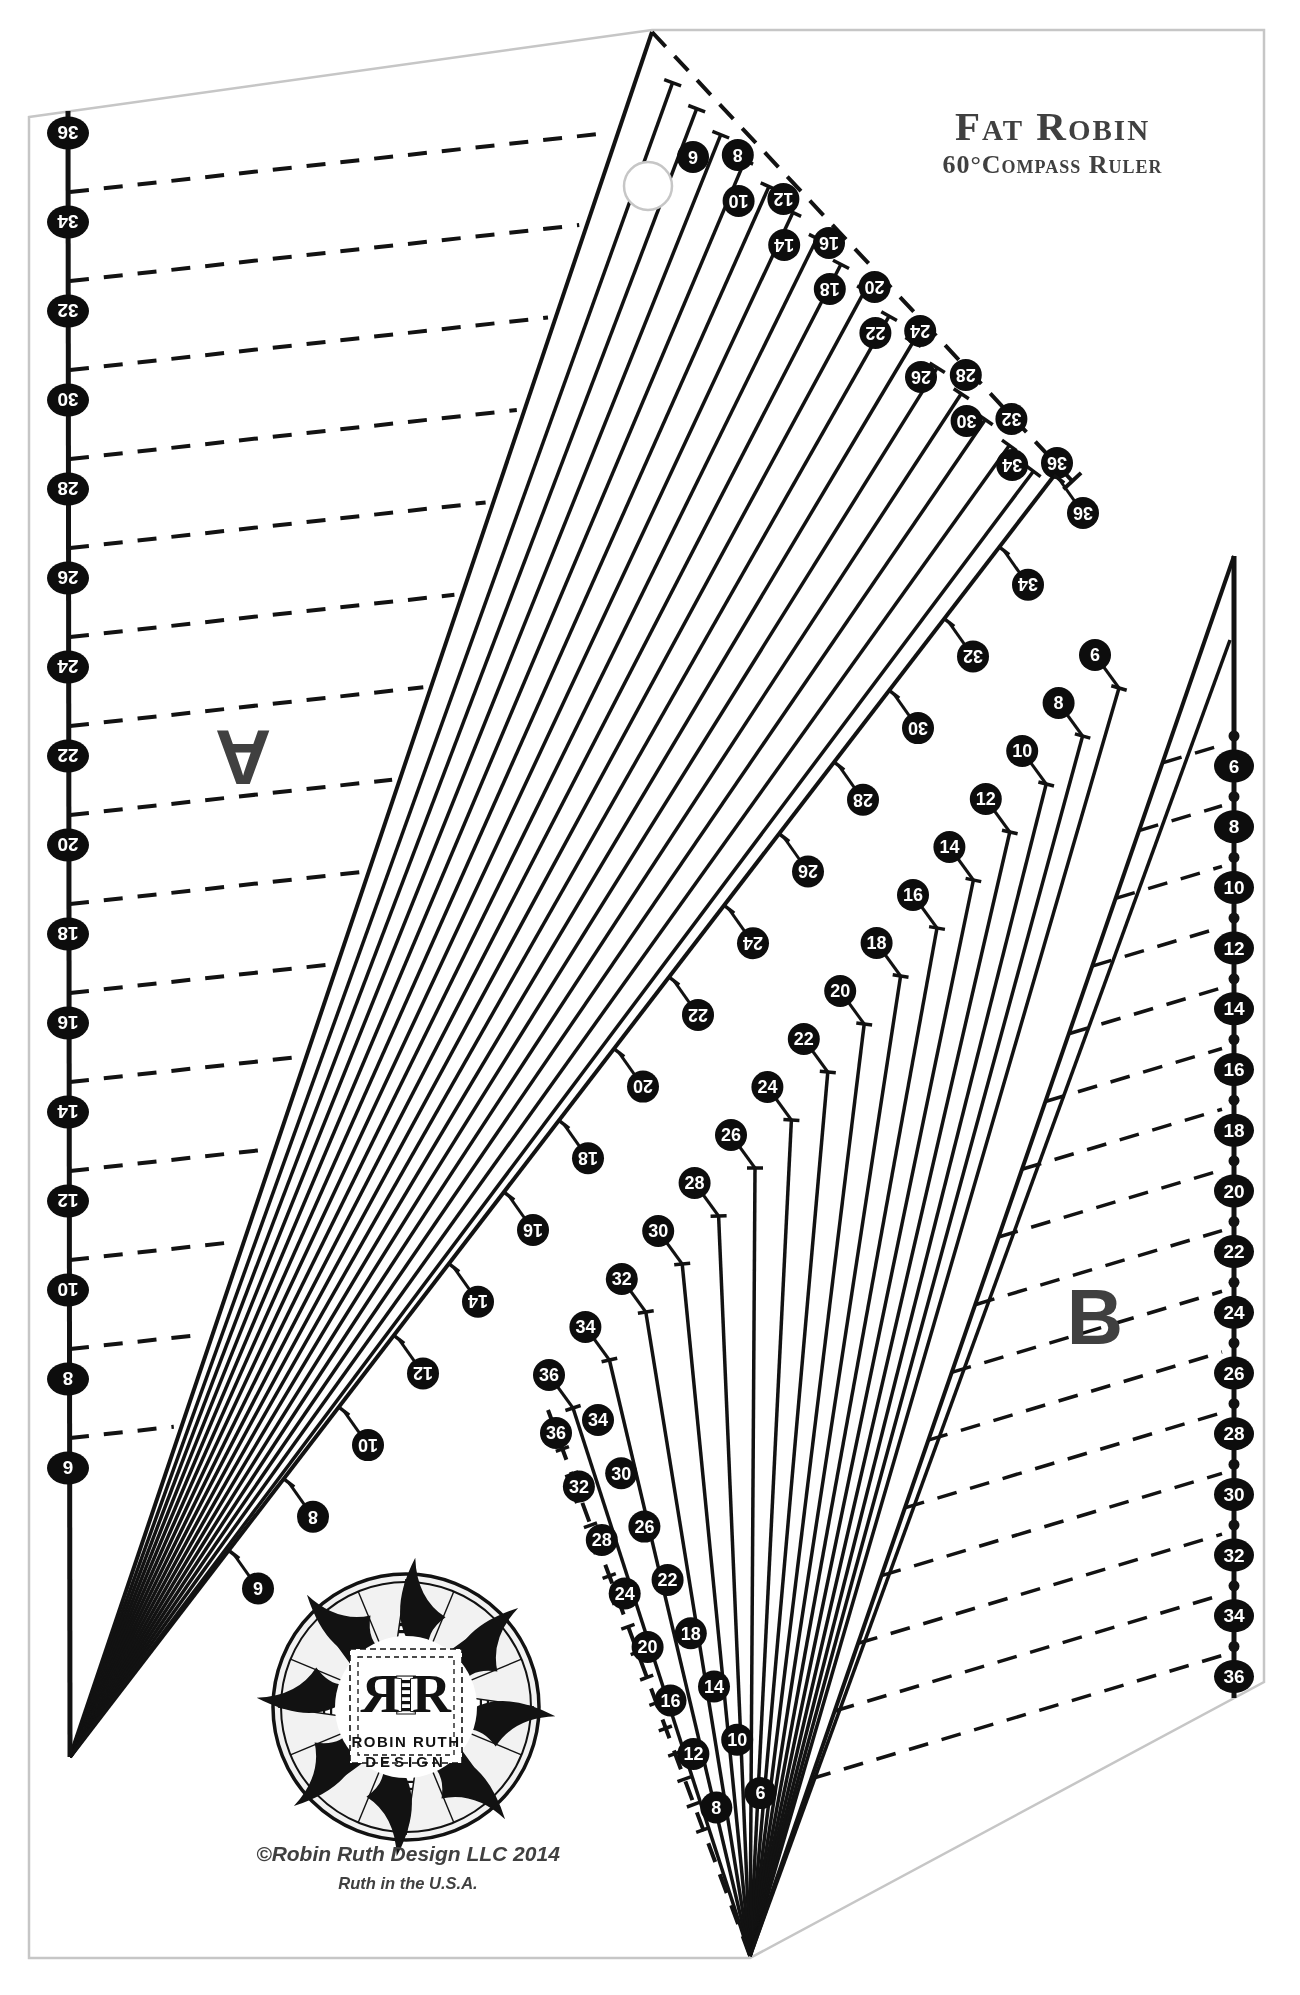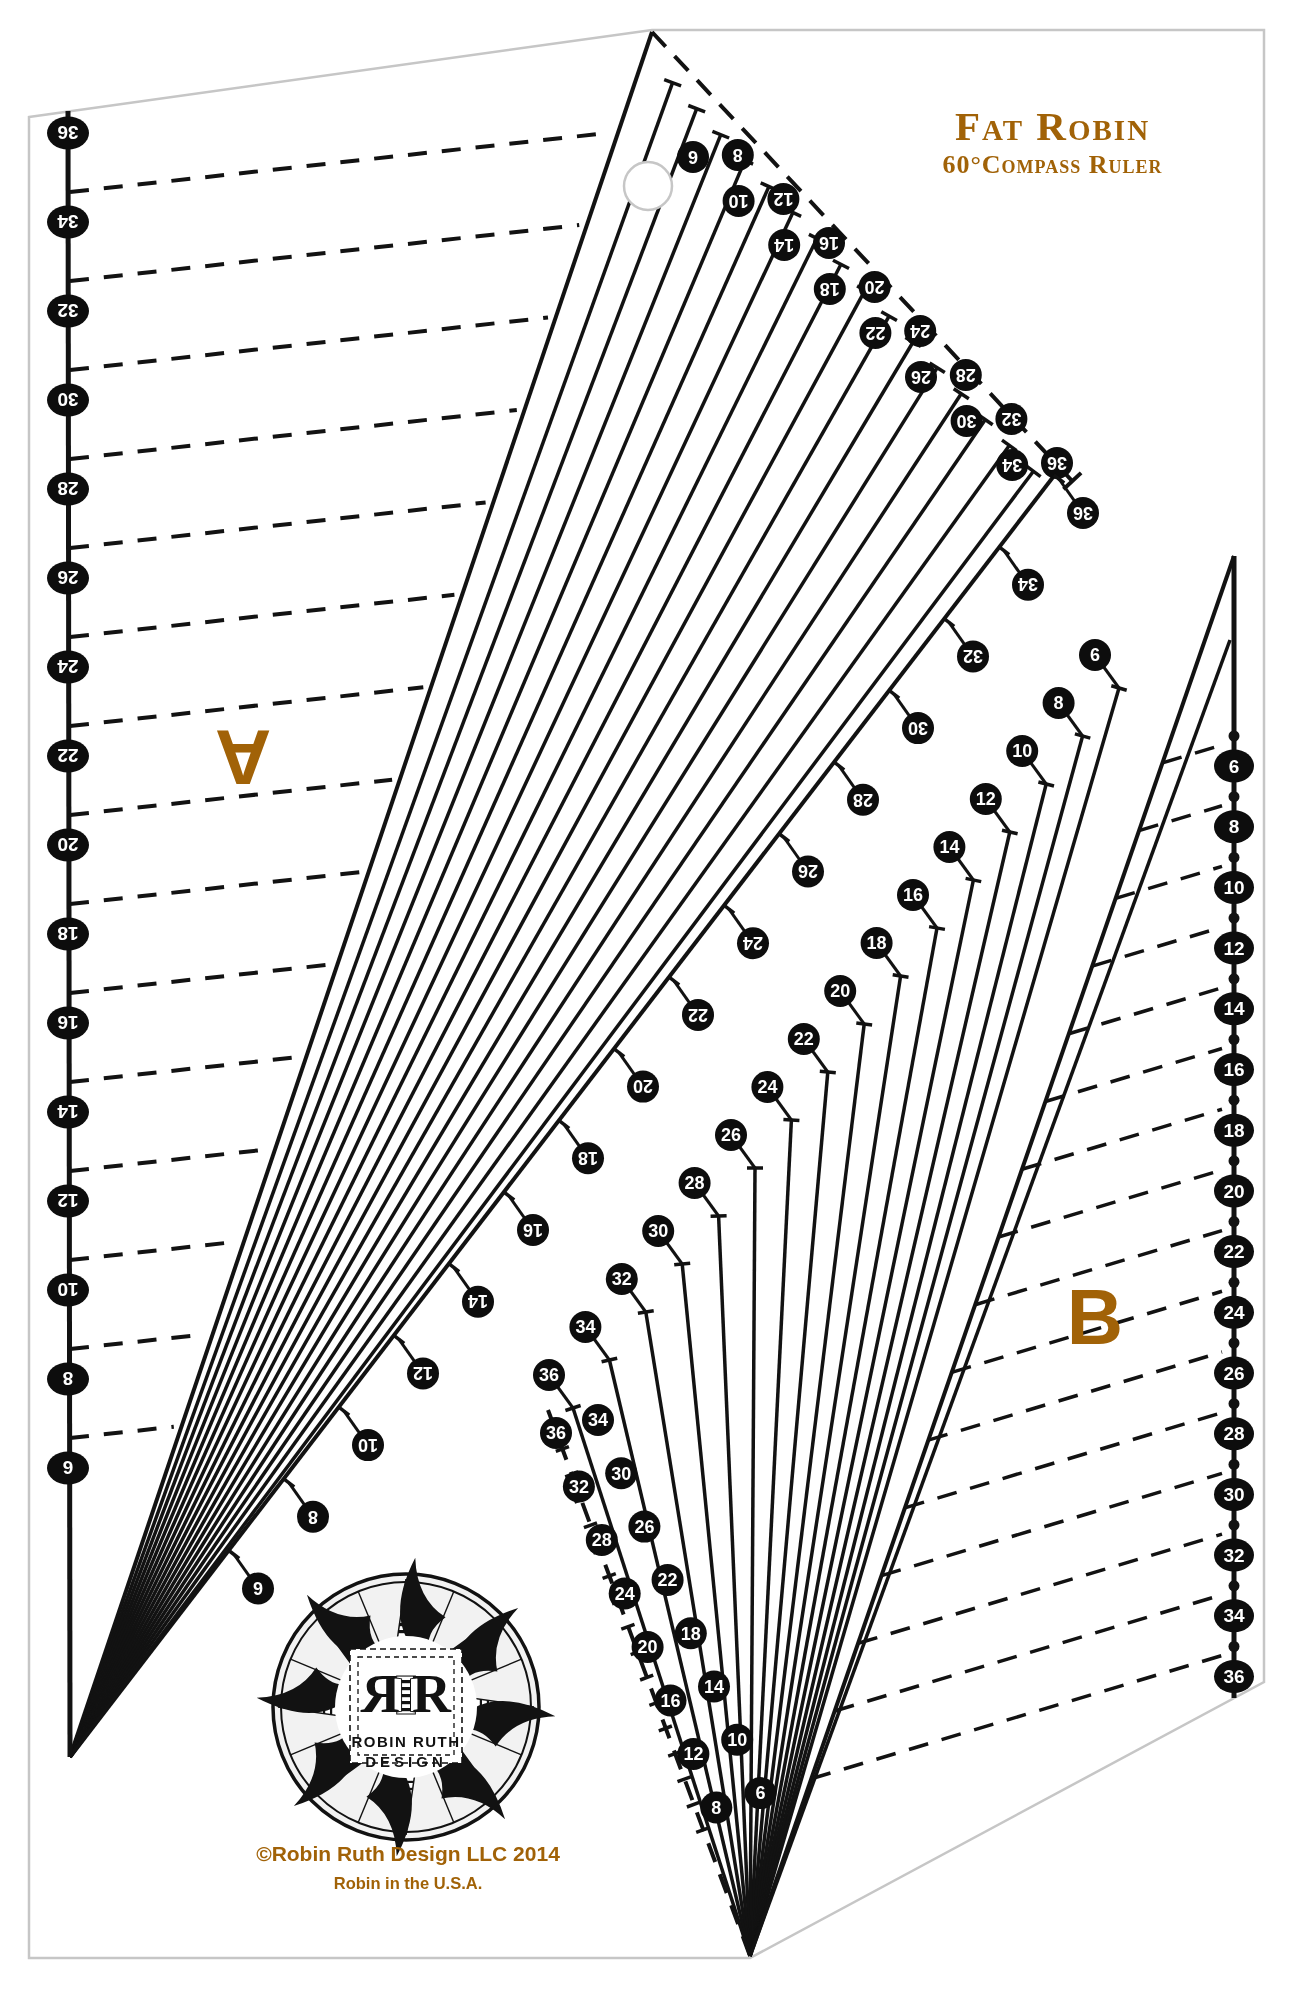--- a/index.html
+++ b/index.html
@@ -1,29 +1,29 @@
 <!DOCTYPE html>
 <html><head>
 <meta charset="utf-8">
 <style>
   html,body{margin:0;padding:0;background:#ffffff;}
   #stage{position:relative;width:1300px;height:1995px;background:#ffffff;overflow:hidden;
          font-family:"Liberation Sans", sans-serif;}
   #ruler-svg{position:absolute;left:0;top:0;width:1300px;height:1995px;}
-  .overlay{position:absolute;color:#a16207;}
+  .overlay{position:absolute;color:#404040;}
   #title-block{left:880px;top:104px;width:345px;text-align:center;}
   #title-line1{font-family:"Liberation Serif", serif;font-weight:bold;font-size:41px;
                font-variant:small-caps;letter-spacing:2px;line-height:1.1;}
   #title-line2{font-family:Liberation Serif, serif;font-weight:bold;font-size:26px;
                font-variant:small-caps;letter-spacing:1px;line-height:1.25;}
   .blade-letter{width:120px;height:104px;text-align:center;line-height:104px;
                 font-weight:bold;font-size:78px;font-family:"Liberation Sans", sans-serif;}
   #blade-a-letter{left:183px;top:705px;transform:rotate(180deg);}
   #blade-b-letter{left:1035px;top:1265px;}
-  #footer-block{left:208px;top:1838px;width:400px;text-align:center;font-weight:bold;}
+  #footer-block{left:208px;top:1838px;width:400px;text-align:center;font-weight:bold;font-style:italic;}
   #footer-copyright{font-size:21px;line-height:1.55;}
   #footer-website{font-size:20.5px;line-height:1.5;}
   #footer-madein{font-size:16.5px;line-height:1.5;}
 </style>
 </head>
 <body>
 
 <div id="stage">
   <svg id="ruler-svg" viewBox="0 0 1300 1995">
       <g>
@@ -678,15 +678,15 @@
   <div class="overlay" id="title-block">
     <div id="title-line1">Fat Robin</div>
     <div id="title-line2">60°Compass Ruler</div>
   </div>
 
   <div class="overlay blade-letter" id="blade-a-letter">A</div>
   <div class="overlay blade-letter" id="blade-b-letter">B</div>
 
   <div class="overlay" id="footer-block">
     <div id="footer-copyright">©Robin Ruth Design LLC 2014</div>
-    <div id="footer-madein">Robin in the U.S.A.</div>
+    <div id="footer-madein">Ruth in the U.S.A.</div>
   </div>
 </div>
 
 </body></html>

